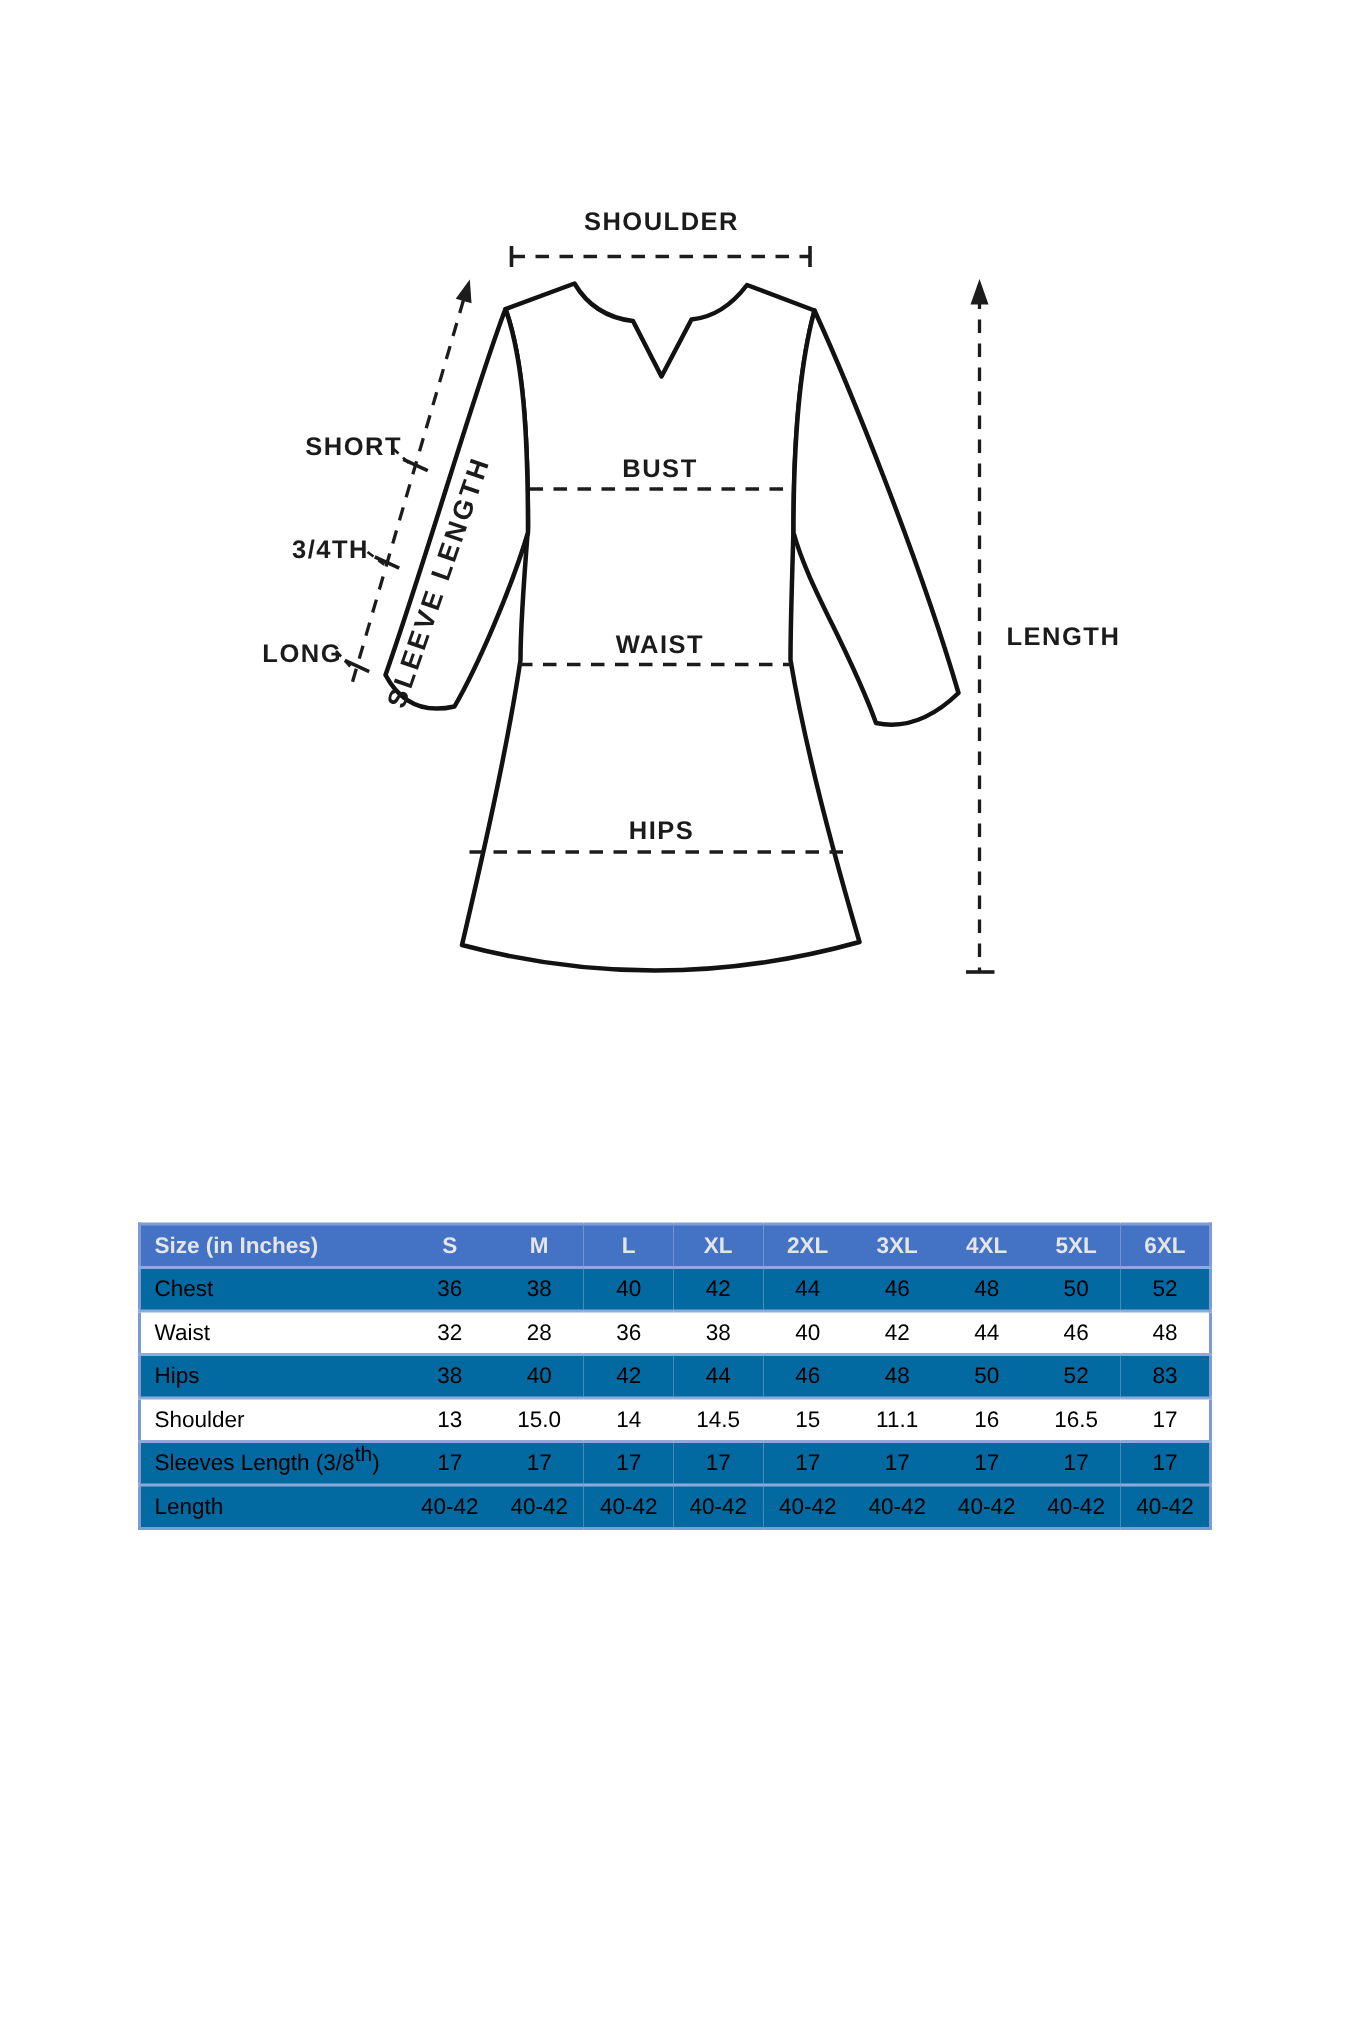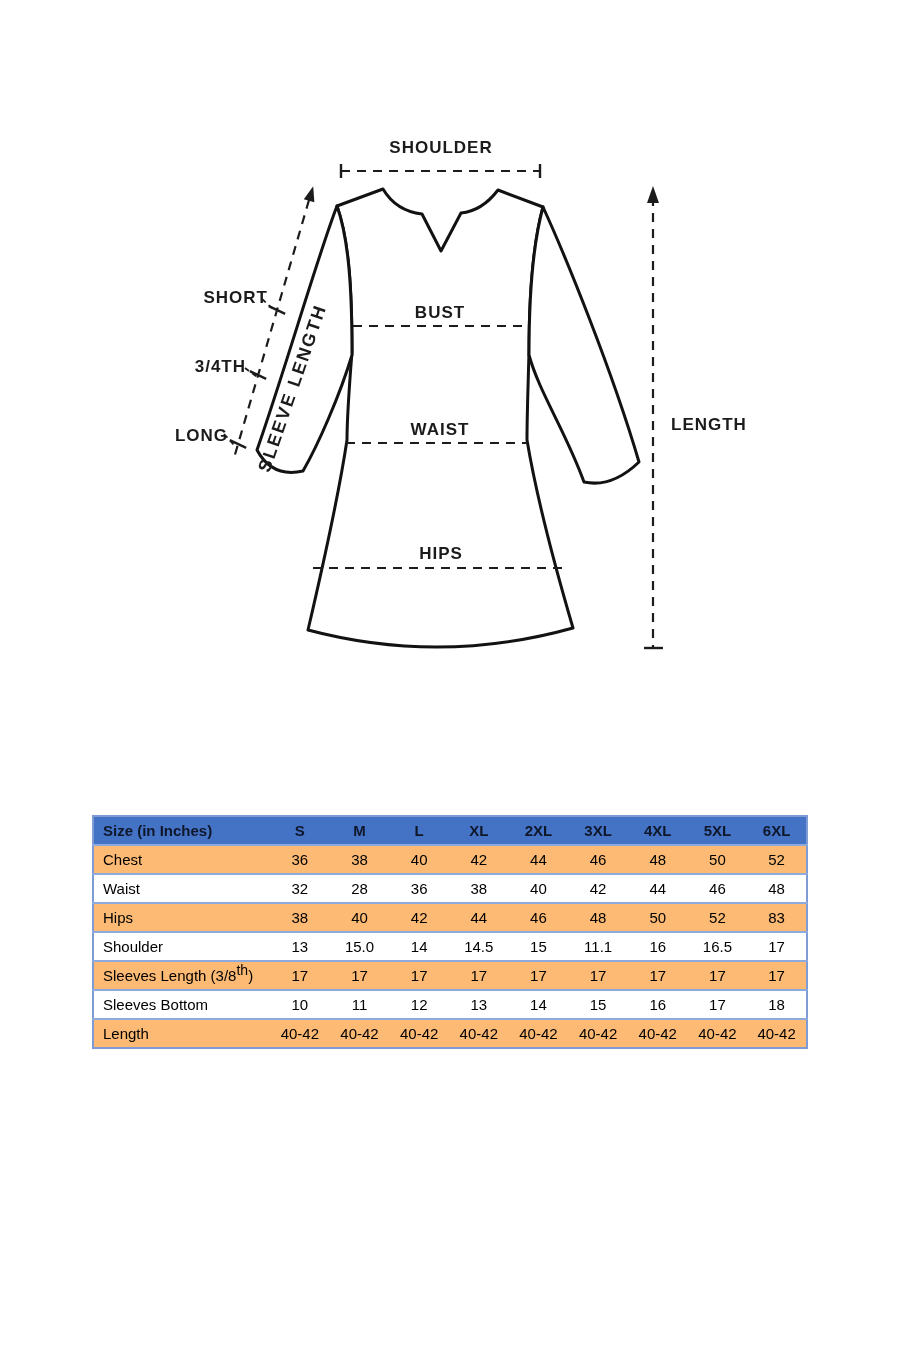--- a/index.html
+++ b/index.html
@@ -28,27 +28,27 @@
     border-collapse:collapse;table-layout:fixed;
     font-family:"Liberation Sans",sans-serif;
     font-size:15px;color:#000000;
     border:2px solid #7E9BD3;
   }
   .size-table th,.size-table td{
     height:27px;padding:0;text-align:center;font-weight:normal;
     border-top:2px solid #8EA9DC;
   }
   .size-table thead th{
-    background:#4472C4;color:#0f172a;font-weight:bold;border-top:none;
+    background:#4472C4;color:#e5e5e5;font-weight:bold;border-top:none;
   }
   .size-table col.label-col{width:177px;}
   .size-table .label-cell,.size-table thead th.label-head{
     text-align:left;padding-left:9px;
   }
-  .size-table tbody tr.band{background:#fdba74;}
+  .size-table tbody tr.band{background:#0369a1;}
   .size-table tbody tr.plain{background:#ffffff;}
   .size-table sup{font-size:14px;line-height:0;}
 </style>
 </head>
 <body>
 
 <div class="page">
 
   <svg class="diagram" width="900" height="760" viewBox="0 0 900 760" xmlns="http://www.w3.org/2000/svg">
 
@@ -187,32 +187,20 @@
         <td>17</td>
         <td>17</td>
         <td>17</td>
         <td>17</td>
         <td>17</td>
         <td>17</td>
         <td>17</td>
         <td>17</td>
         <td>17</td>
       </tr>
-      <tr class="plain">
-        <td class="label-cell">Sleeves Bottom</td>
-        <td>10</td>
-        <td>11</td>
-        <td>12</td>
-        <td>13</td>
-        <td>14</td>
-        <td>15</td>
-        <td>16</td>
-        <td>17</td>
-        <td>18</td>
-      </tr>
       <tr class="band">
         <td class="label-cell">Length</td>
         <td>40-42</td>
         <td>40-42</td>
         <td>40-42</td>
         <td>40-42</td>
         <td>40-42</td>
         <td>40-42</td>
         <td>40-42</td>
         <td>40-42</td>

